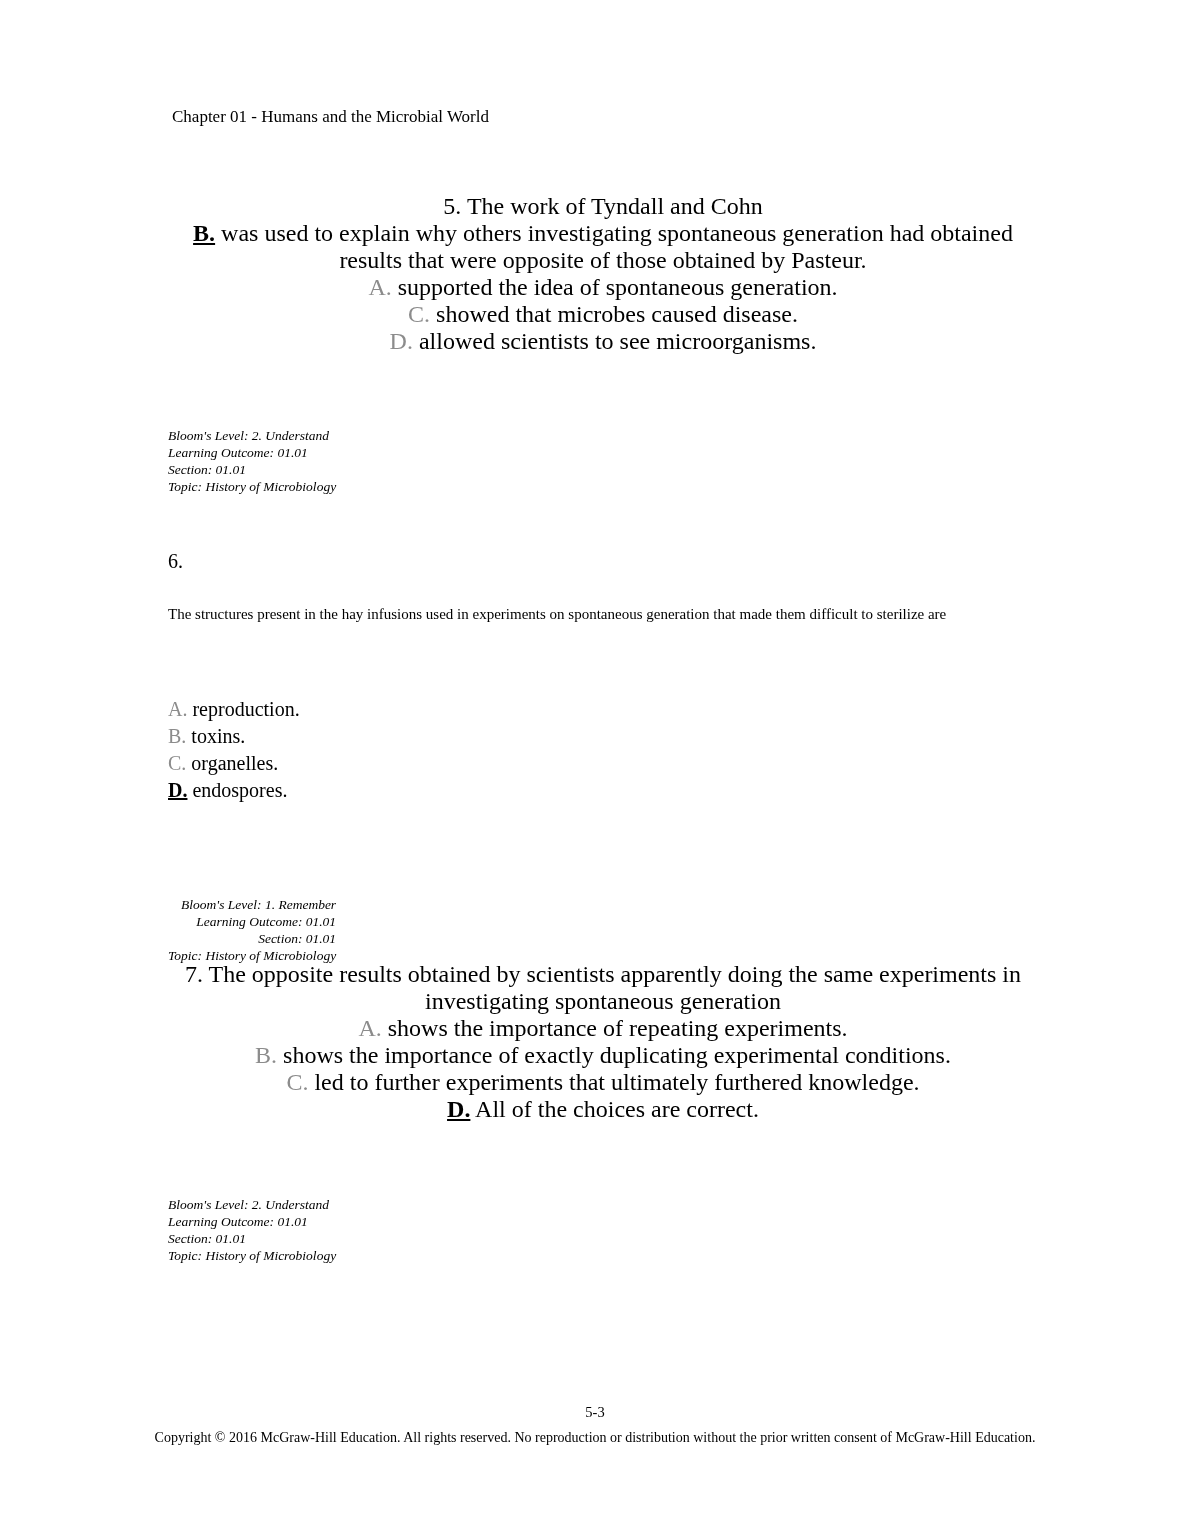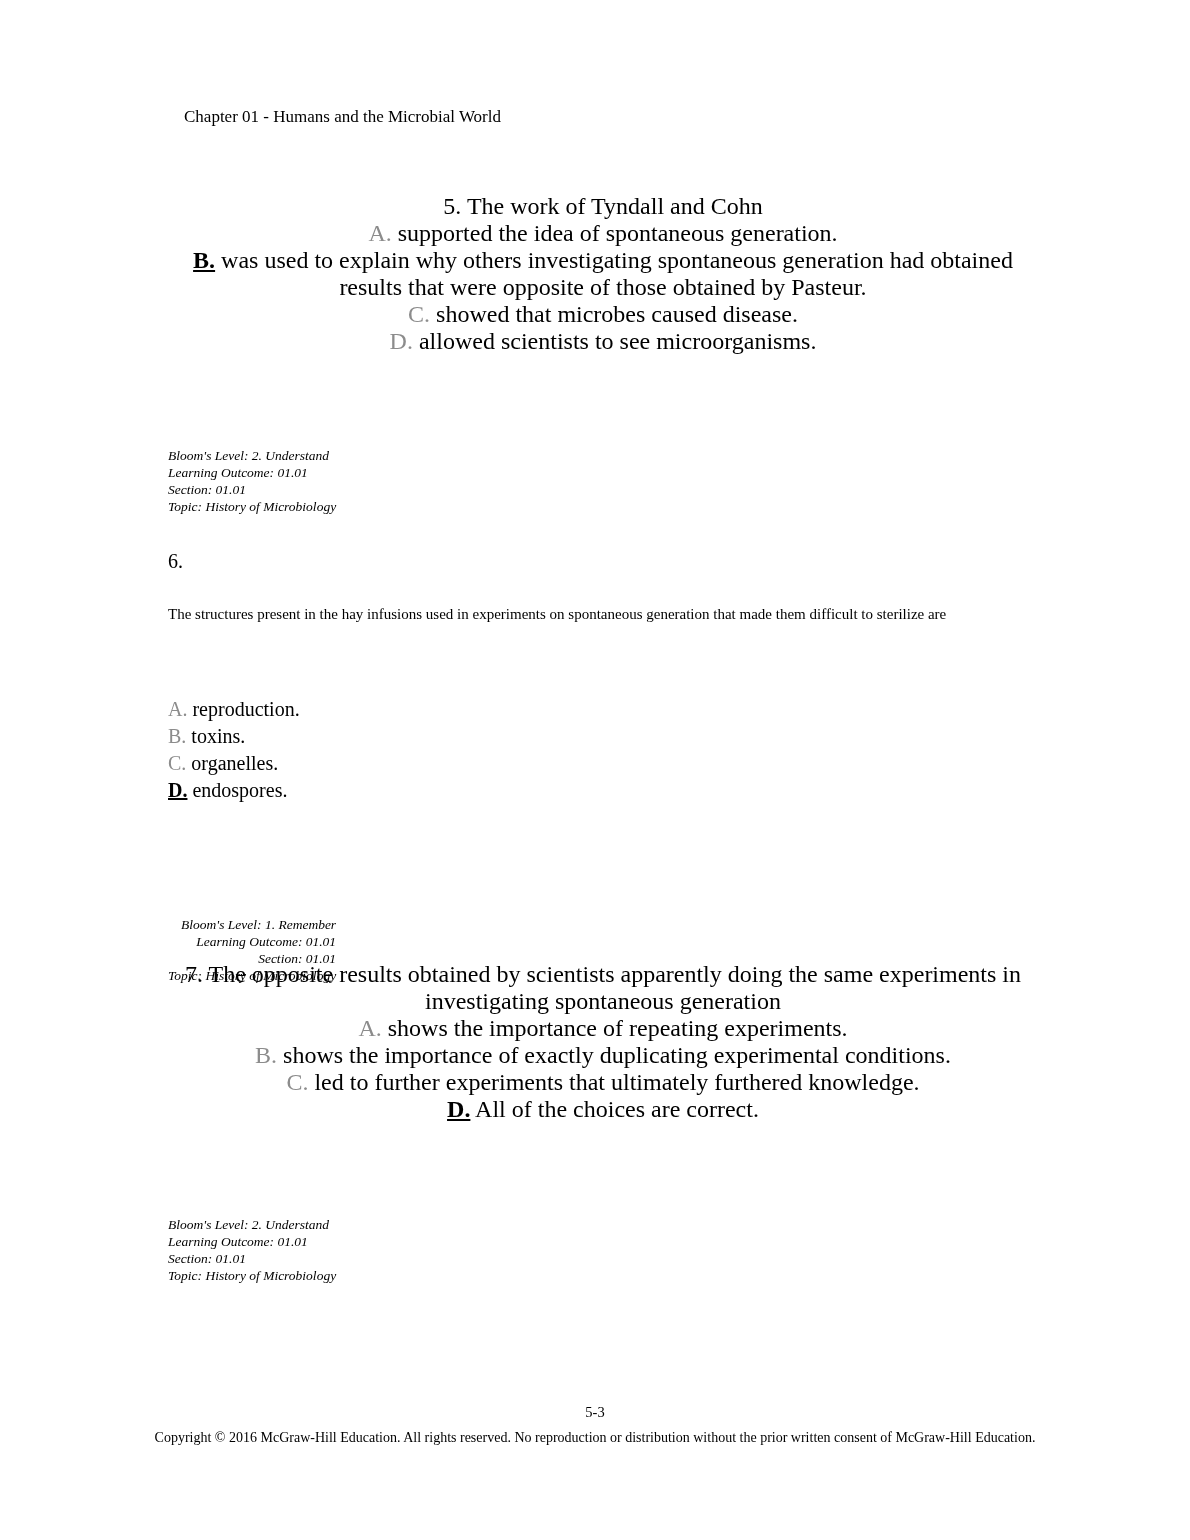--- a/index.html
+++ b/index.html
@@ -13,21 +13,21 @@
     height: 1540px;
     background: #ffffff;
     margin: 0 auto;
     font-family: "Liberation Serif", serif;
     color: #000000;
     overflow: hidden;
   }
   .abs { position: absolute; }
 
   .doc-header {
-    left: 184px;
+    left: 172px;
     top: 106px;
     font-size: 17px;
     line-height: 22px;
   }
 
   .question {
     left: 161px;
     width: 884px;
     font-size: 24px;
     line-height: 27px;
@@ -52,21 +52,20 @@
     color: #000000;
     font-weight: bold;
     text-decoration: underline;
   }
 
   .meta-block {
     left: 168px;
     font-size: 13.5px;
     line-height: 17px;
     font-style: italic;
-    margin-top: 20px;
   }
   .meta1 { top: 427px; }
   .meta2 { top: 896px; text-align: right; }
   .meta3 { top: 1196px; }
 
   .footer-page-number {
     left: 0;
     top: 1402px;
     width: 1190px;
     text-align: center;
@@ -88,26 +87,26 @@
 <div class="page">
 
   <div class="abs doc-header">Chapter 01 - Humans and the Microbial World</div>
 
   <div class="abs question q5">
     <div>
       <span>5.</span>
       <span>The work of Tyndall and Cohn</span>
     </div>
     <div>
+      <span class="option-letter correct">B.</span>
+      <span>was used to explain why others investigating spontaneous generation had obtained results that were opposite of those obtained by Pasteur.</span>
+    </div>
+    <div>
       <span class="option-letter">A.</span>
       <span>supported the idea of spontaneous generation.</span>
-    </div>
-    <div>
-      <span class="option-letter correct">B.</span>
-      <span>was used to explain why others investigating spontaneous generation had obtained results that were opposite of those obtained by Pasteur.</span>
     </div>
     <div>
       <span class="option-letter">C.</span>
       <span>showed that microbes caused disease.</span>
     </div>
     <div>
       <span class="option-letter">D.</span>
       <span>allowed scientists to see microorganisms.</span>
     </div>
   </div>

